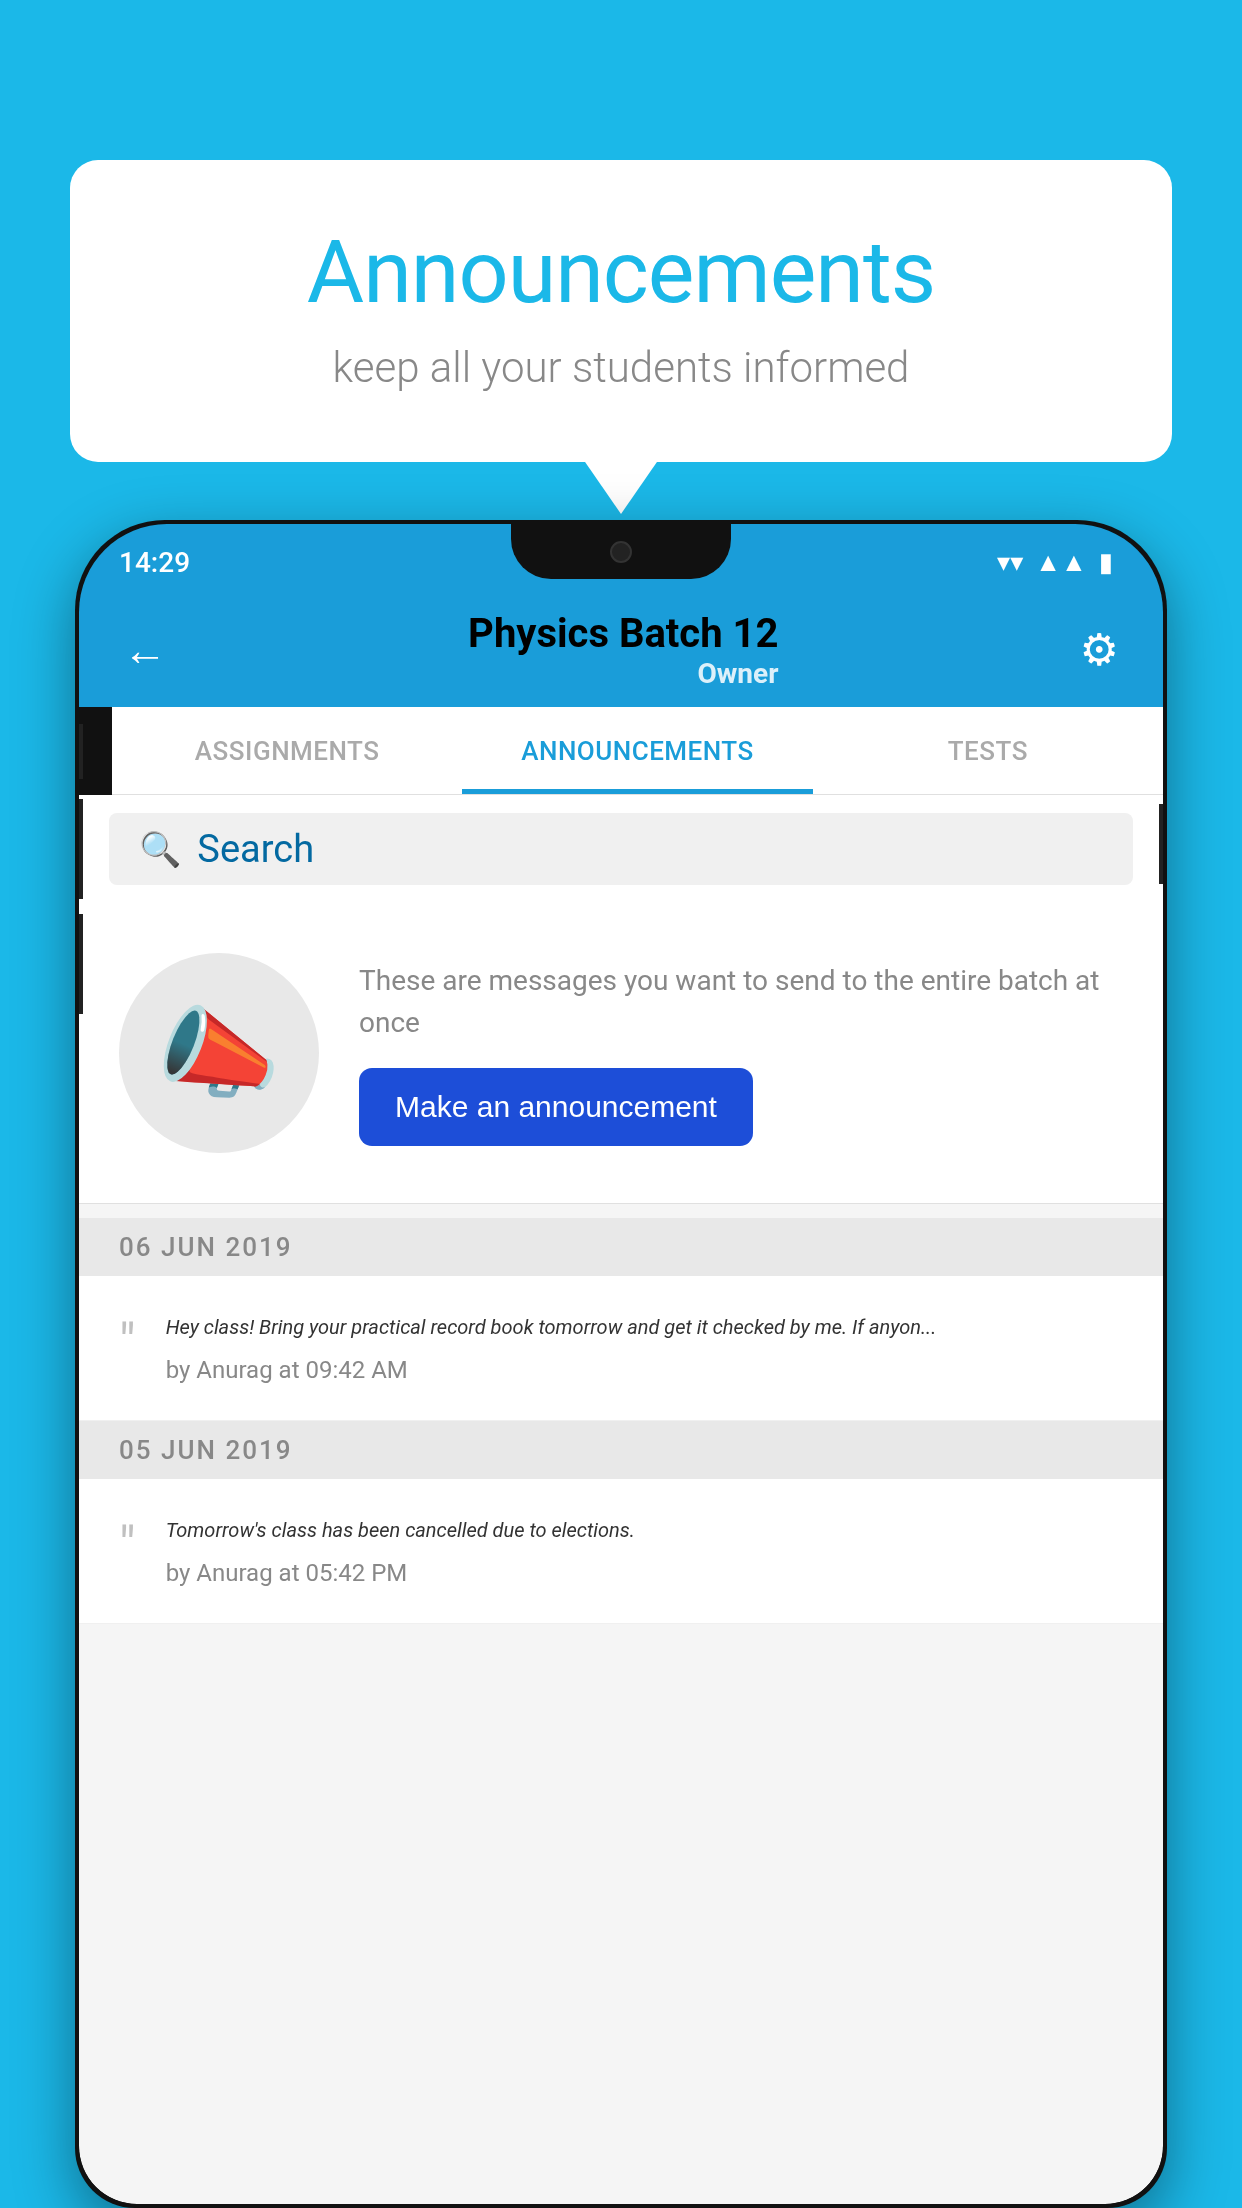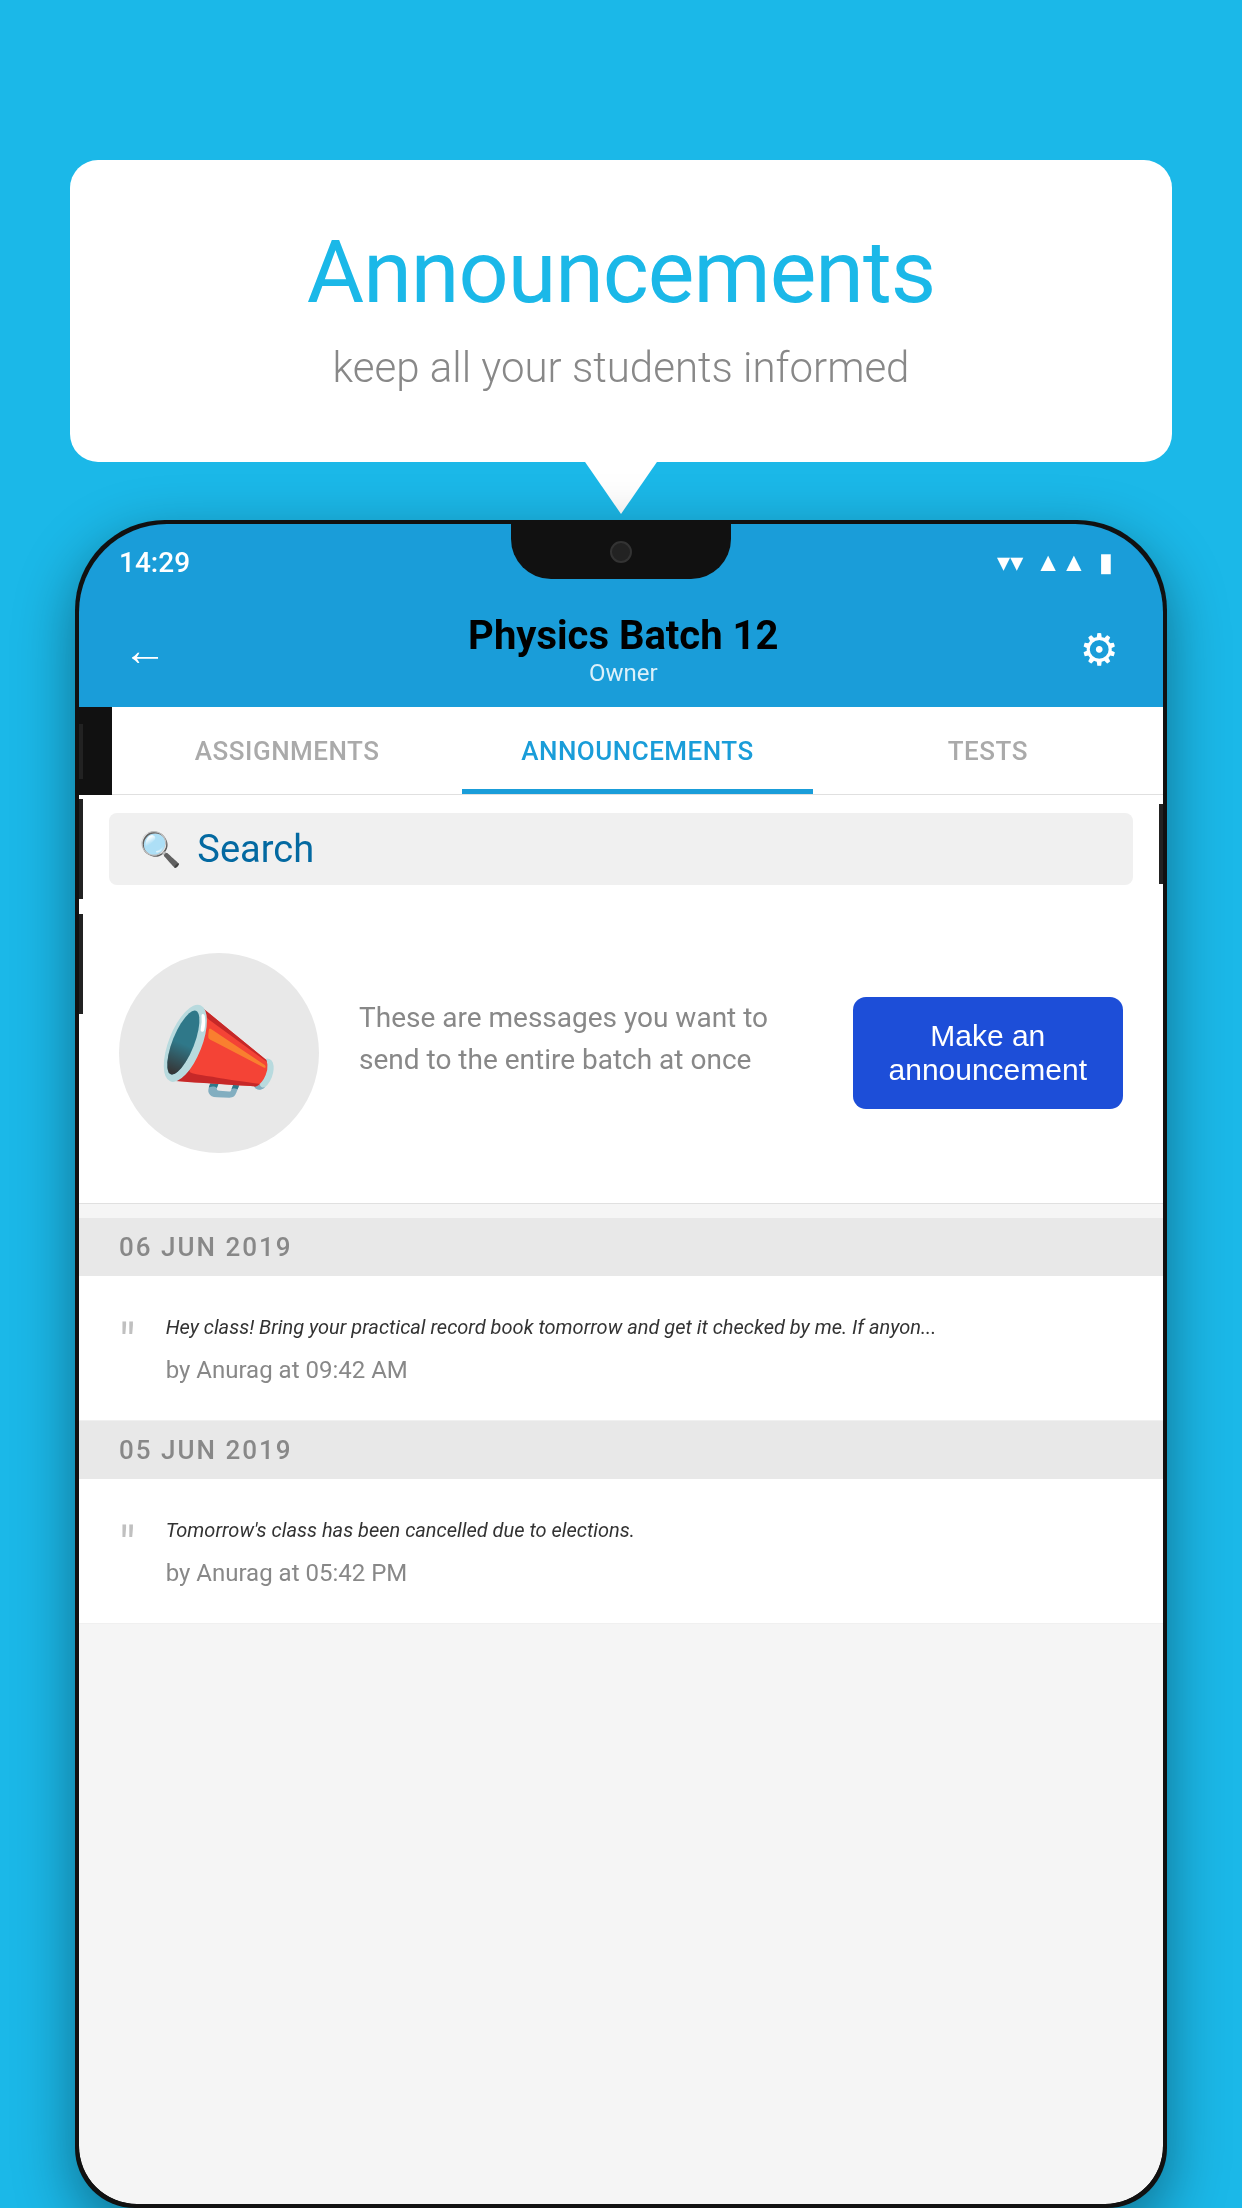--- a/index.html
+++ b/index.html
@@ -155,22 +155,23 @@
     }
 
     .app-bar-title {
       color: #000000;
       font-size: 40px;
       font-weight: 700;
     }
 
     .app-bar-subtitle {
       color: rgba(255,255,255,0.85);
-      font-size: 24px;
-      font-weight: 400;
+      font-size: 28px;
+      font-weight: 700;
+      text-align: right;
     }
 
     .gear-icon {
       color: white;
       font-size: 44px;
     }
 
     
     .tabs-bar {
       background: white;
@@ -266,21 +267,21 @@
     }
 
     .megaphone-icon {
       font-size: 100px;
       color: #6a8ca8;
       transform: scaleX(-1);
     }
 
     .promo-right {
       display: flex;
-      flex-direction: row;
+      flex-direction: column;
       gap: 24px;
     }
 
     .promo-description {
       color: #888;
       font-size: 28px;
       line-height: 1.5;
     }
 
     .make-announcement-btn {

